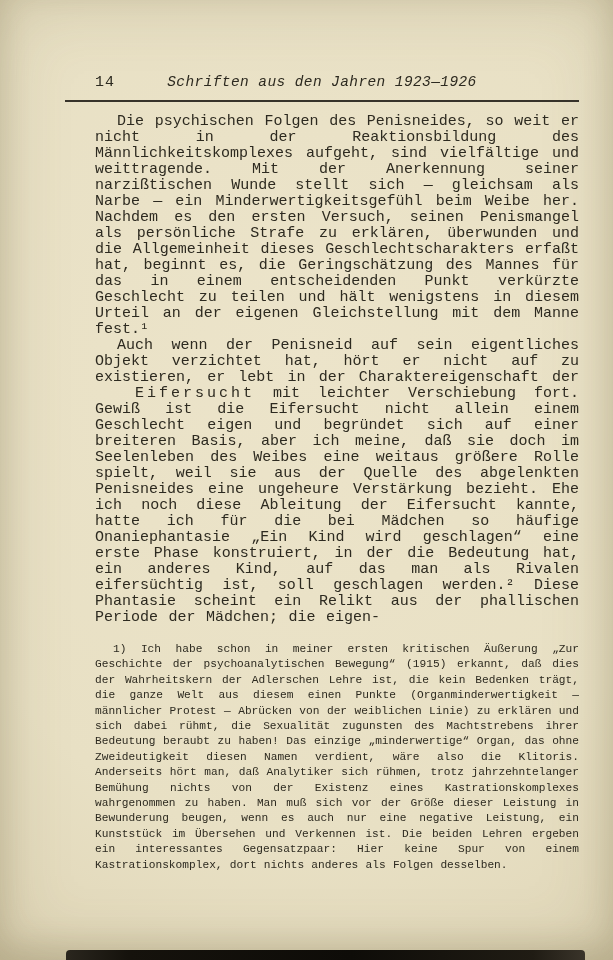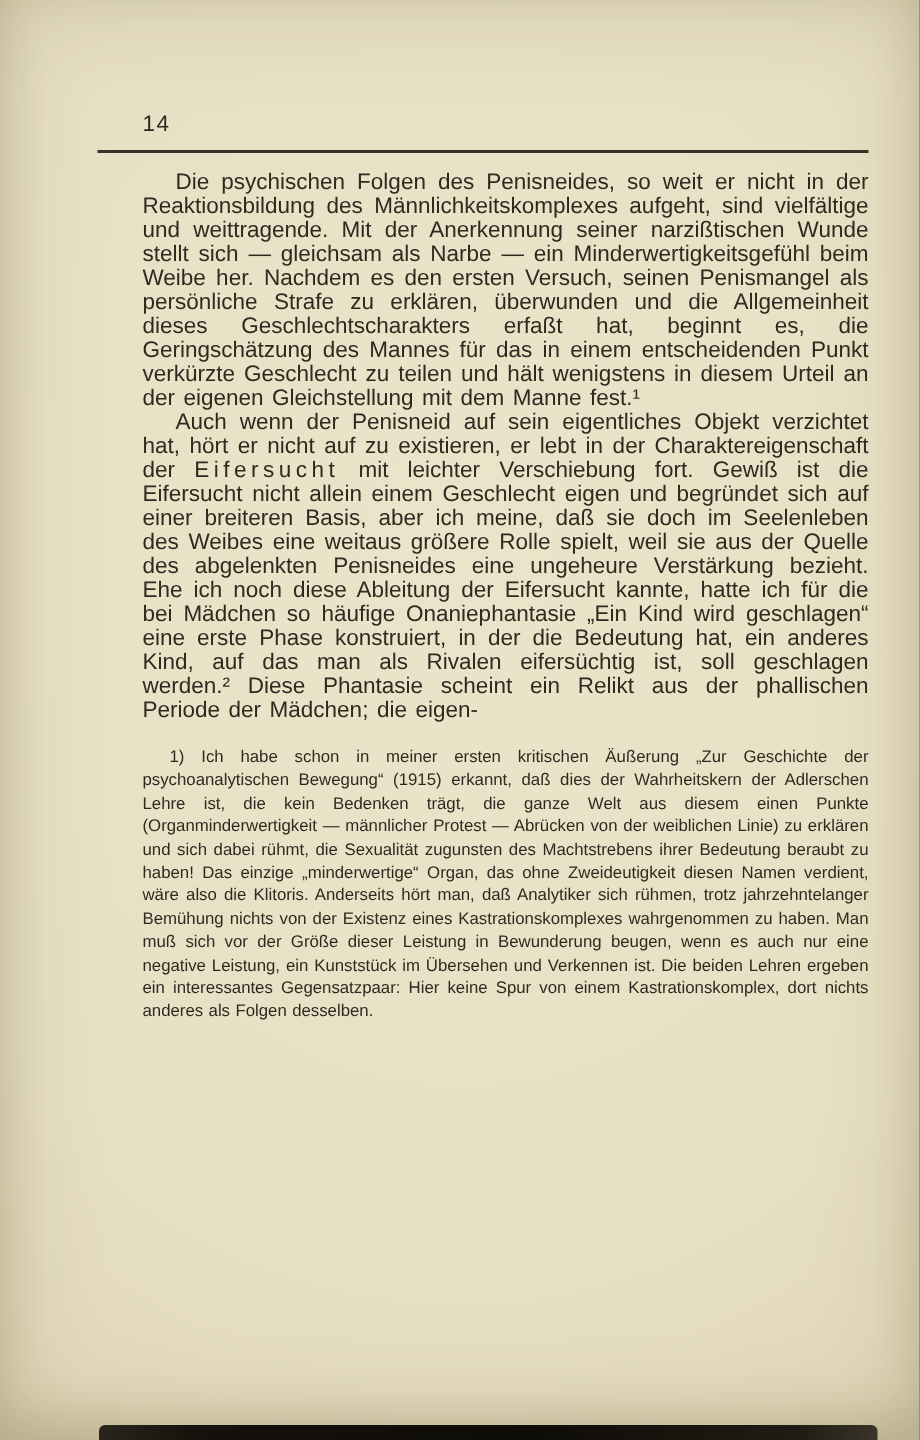--- a/index.html
+++ b/index.html
@@ -10,21 +10,21 @@
   .page {
     position: relative;
     width: 613px;
     height: 960px;
     margin: 0 auto;
     box-sizing: border-box;
     background:
       radial-gradient(ellipse 120% 90% at 50% 38%, #ece4ca 0%, #e8e0c4 55%, #ddd3b4 88%, #d3c8a6 100%);
     box-shadow: inset 0 0 70px rgba(110, 95, 55, 0.22), inset 0 -14px 30px rgba(90, 75, 40, 0.18);
     color: #2d2a20;
-    font-family: Liberation Sans, sans-serif;
+    font-family: Liberation Mono, monospace;
     overflow: hidden;
   }
   .content {
     position: absolute;
     left: 95px;
     top: 74px;
     width: 484px;
   }
   .header {
     position: relative;
@@ -61,20 +61,21 @@
   .body-text .para {
     margin: 0;
     font-size: 15px;
     line-height: 16px;
     text-align: justify;
     text-indent: 22px;
     word-spacing: 1.5px;
   }
   .gesperrt {
     letter-spacing: 3px;
+    margin-left: 40px;
   }
   .footnote-section {
     margin-top: 16px;
   }
   .footnote-section .footnote {
     margin: 0;
     font-size: 11.2px;
     line-height: 15.4px;
     text-align: justify;
     text-indent: 18px;
@@ -91,20 +92,21 @@
   }
 </style>
 </head>
 <body>
 
 <div class="page">
   <div class="content">
 
     <div class="header">
       <span class="page-number">14</span>
+      <span class="running-title">Schriften aus den Jahren 1923—1926</span>
     </div>
 
     <hr class="header-rule">
 
     <div class="body-text">
         <p class="para"><span>Die psychischen Folgen des Penisneides, so weit er nicht in der Reaktionsbildung des Männlichkeitskomplexes aufgeht, sind vielfältige und weittragende. Mit der Anerkennung seiner narzißtischen Wunde stellt sich — gleichsam als Narbe — ein Minderwertigkeitsgefühl beim Weibe her. Nachdem es den ersten Versuch, seinen Penismangel als persönliche Strafe zu erklären, überwunden und die Allgemeinheit dieses Geschlechtscharakters erfaßt hat, beginnt es, die Geringschätzung des Mannes für das in einem entscheidenden Punkt verkürzte Geschlecht zu teilen und hält wenigstens in diesem Urteil an der eigenen Gleichstellung mit dem Manne fest.¹</span></p>
         <p class="para"><span>Auch wenn der Penisneid auf sein eigentliches Objekt verzichtet hat, hört er nicht auf zu existieren, er lebt in der Charaktereigenschaft der </span><span class="gesperrt">Eifersucht</span><span> mit leichter Verschiebung fort. Gewiß ist die Eifersucht nicht allein einem Geschlecht eigen und begründet sich auf einer breiteren Basis, aber ich meine, daß sie doch im Seelenleben des Weibes eine weitaus größere Rolle spielt, weil sie aus der Quelle des abgelenkten Penisneides eine ungeheure Verstärkung bezieht. Ehe ich noch diese Ableitung der Eifersucht kannte, hatte ich für die bei Mädchen so häufige Onaniephantasie „Ein Kind wird geschlagen“ eine erste Phase konstruiert, in der die Bedeutung hat, ein anderes Kind, auf das man als Rivalen eifersüchtig ist, soll geschlagen werden.² Diese Phantasie scheint ein Relikt aus der phallischen Periode der Mädchen; die eigen-</span></p>
       </div>
 
     <div class="footnote-section">

